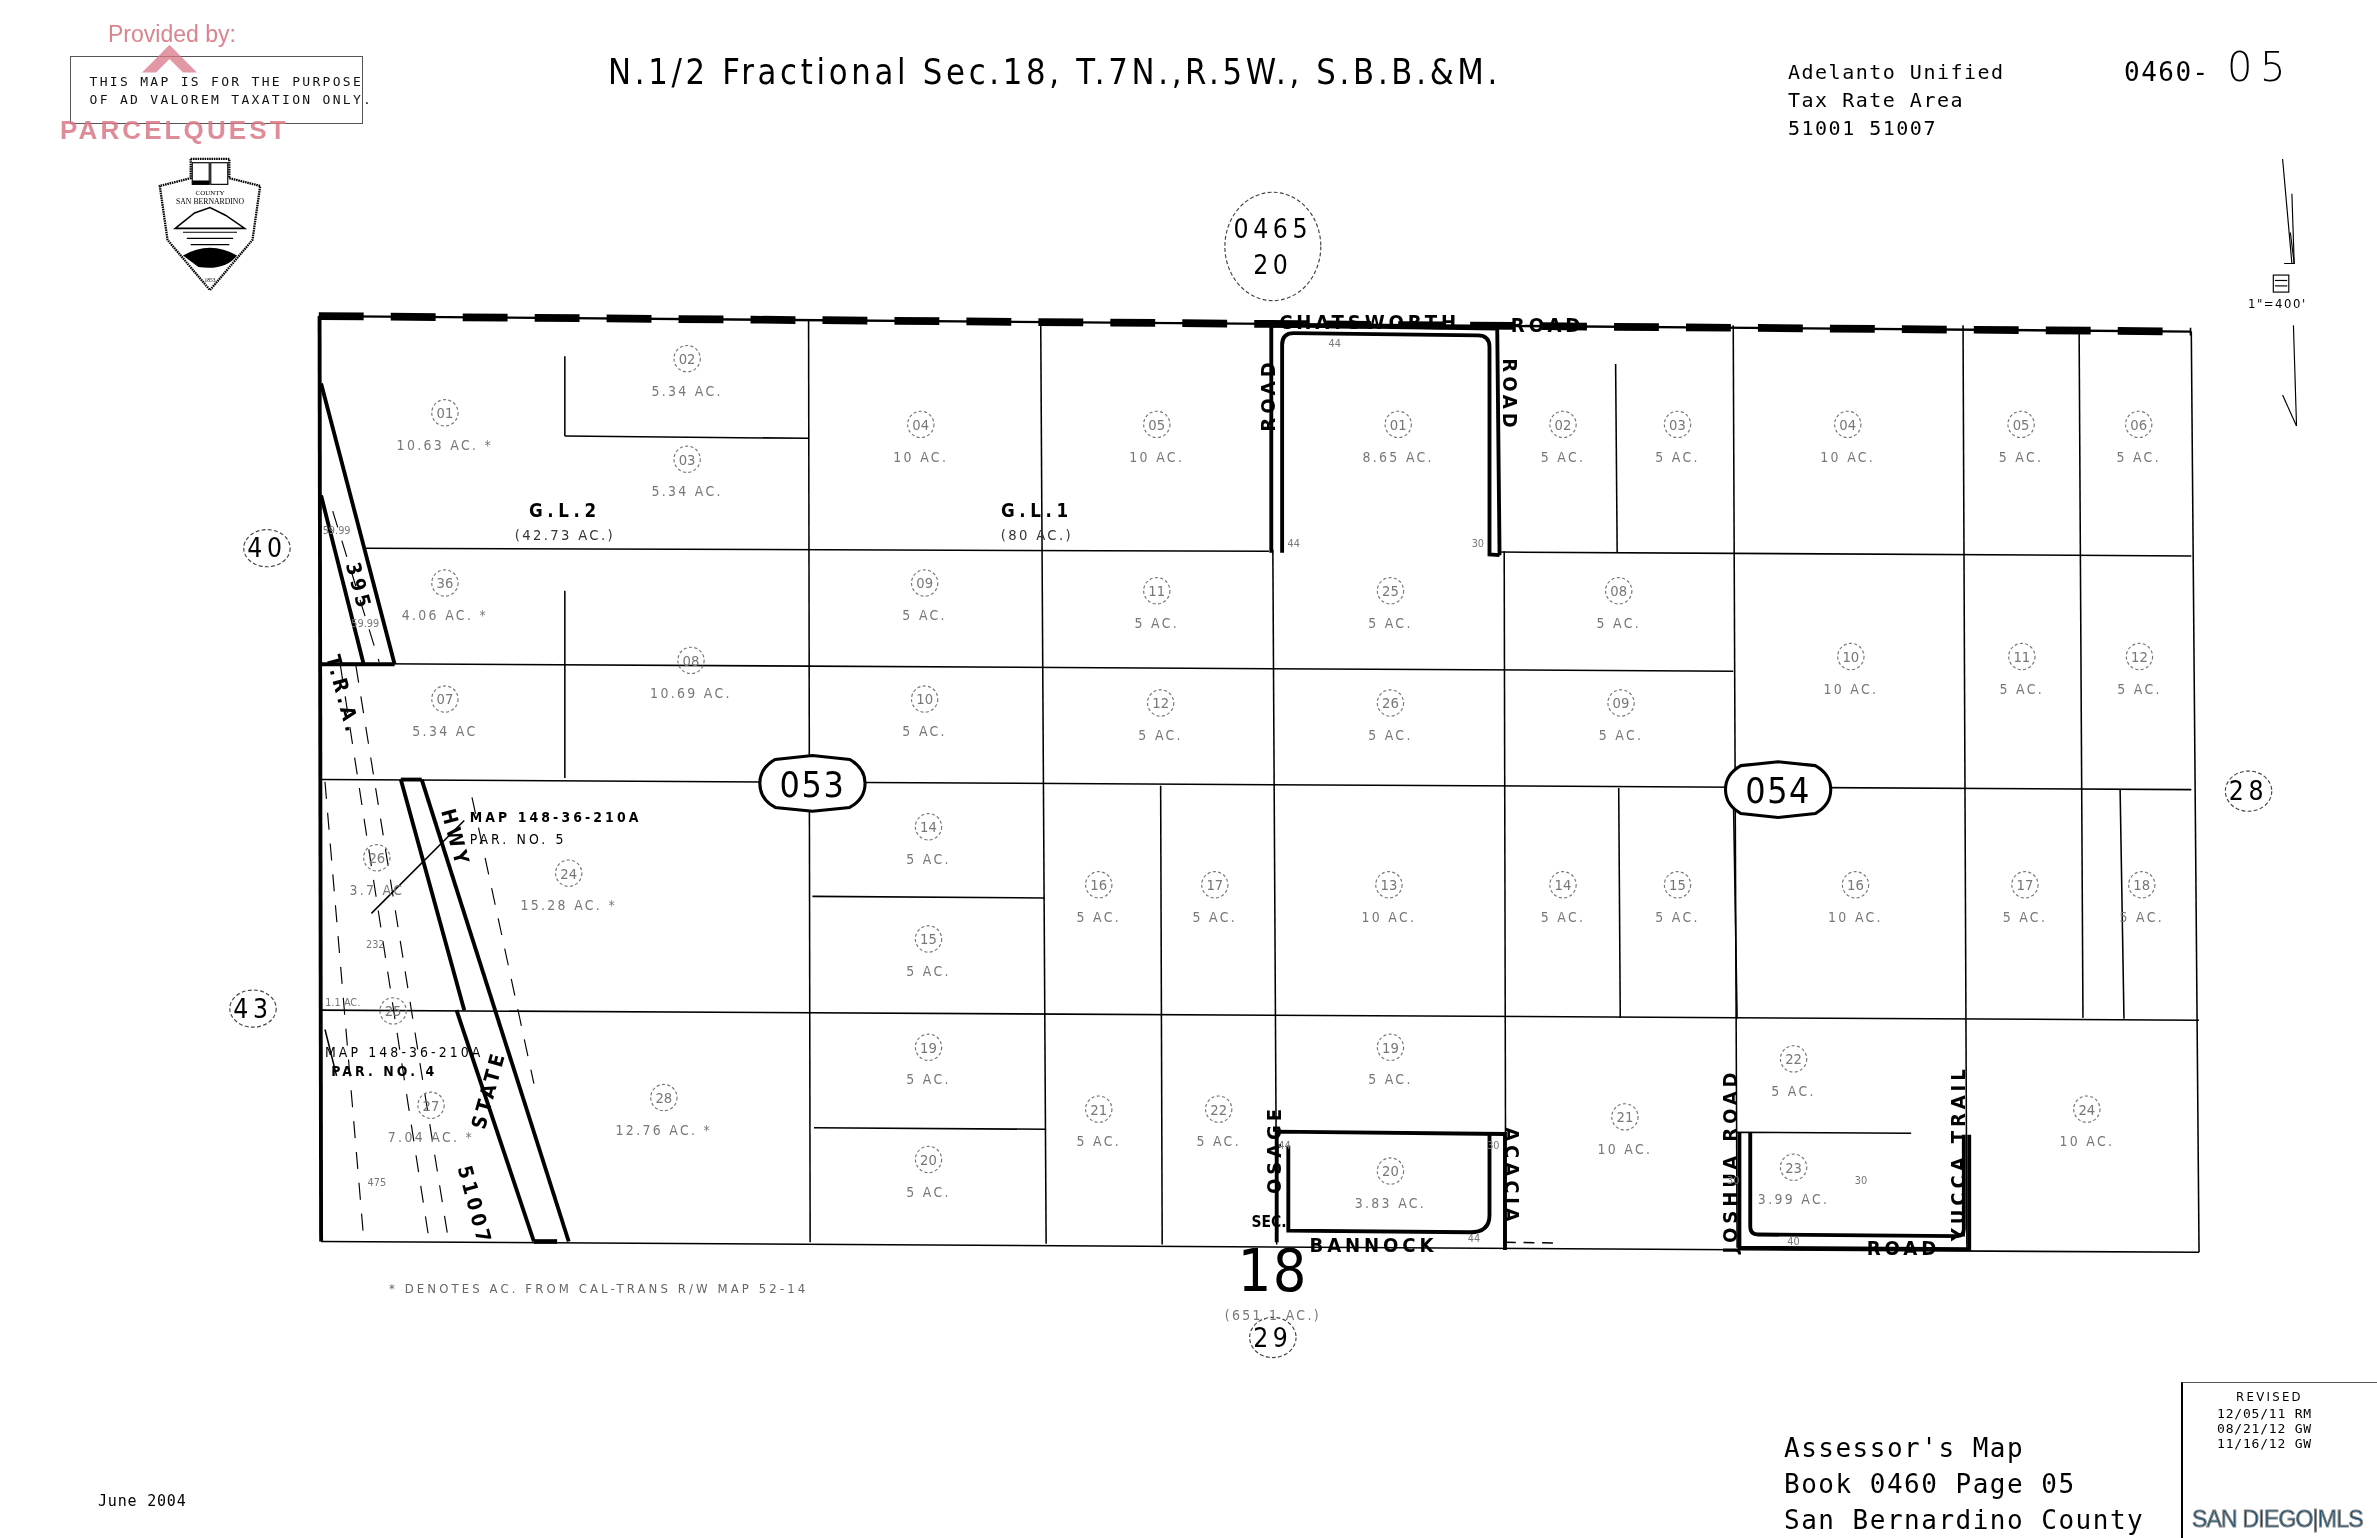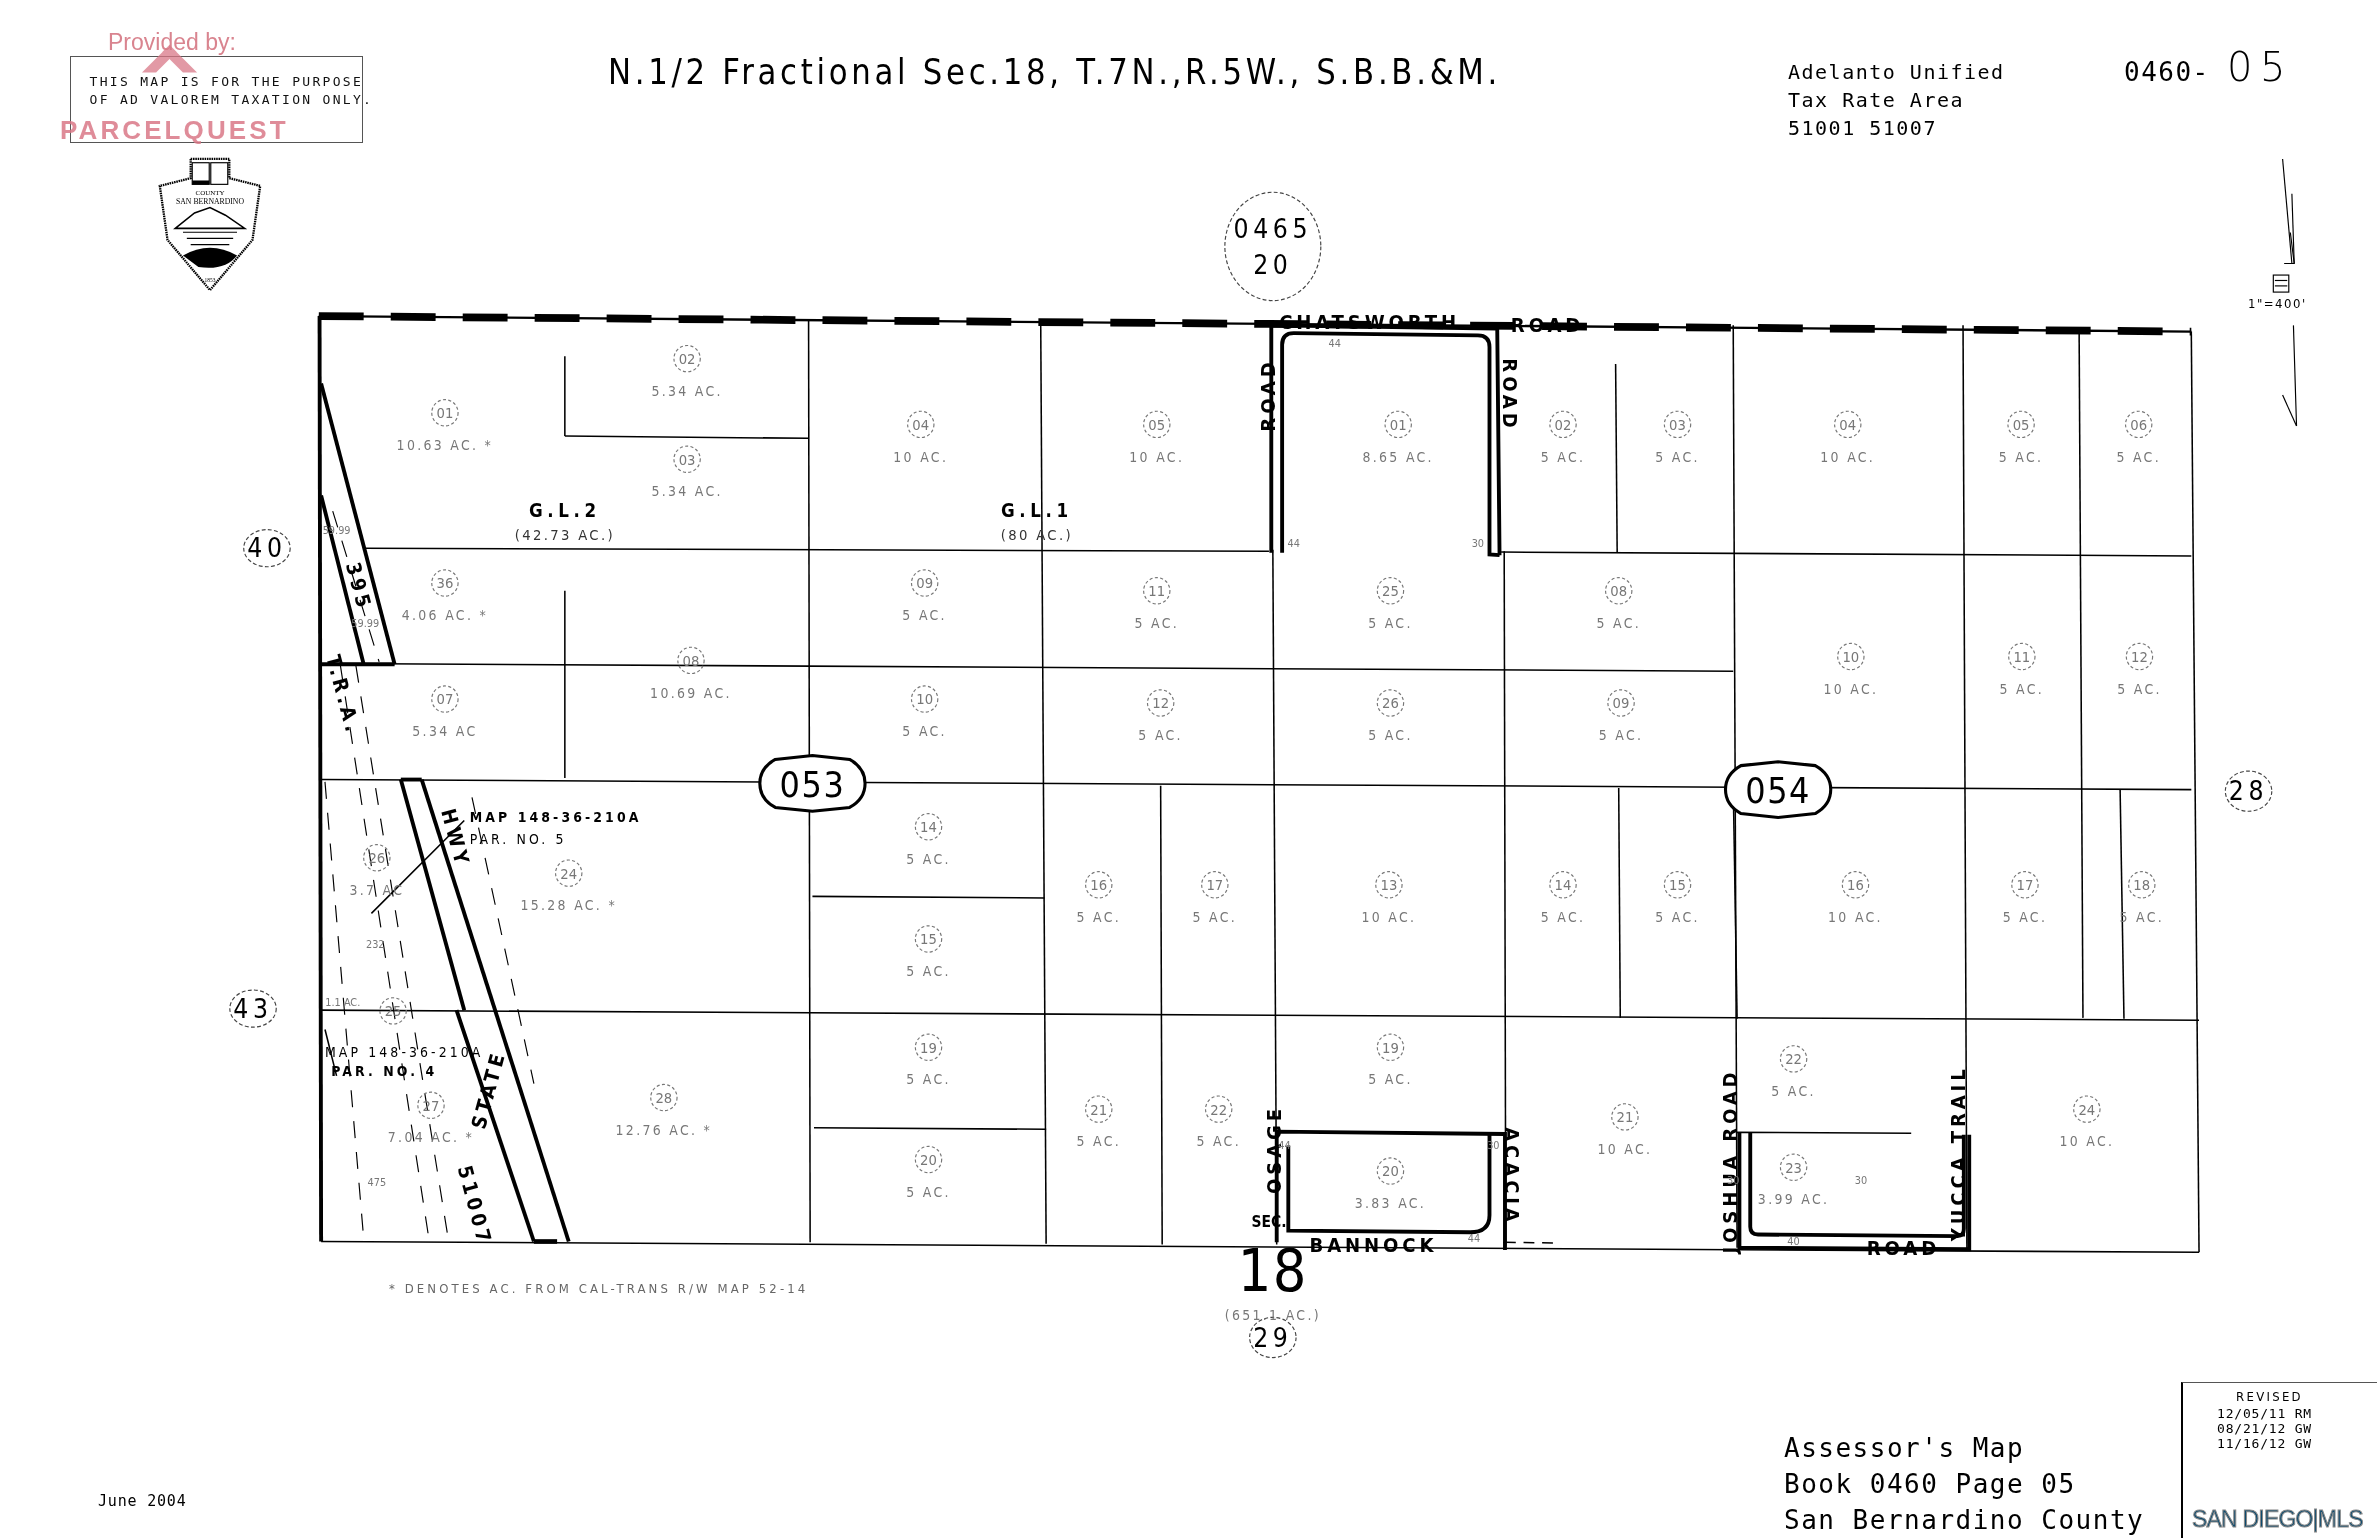--- a/index.html
+++ b/index.html
@@ -1,20 +1,20 @@
 <!DOCTYPE html>
 <html style="font-size:12.4px"><head>
 <meta charset="utf-8">
 <style>
   html, body { margin: 0; padding: 0; background: #ffffff; }
   body { width: 2377px; height: 1539px; position: relative; overflow: hidden;
          font-family: "DejaVu Sans Condensed", "DejaVu Sans", sans-serif; color: #000; }
   .abs { position: absolute; }
-  .provided { left: 108px; top: 29px; font-family: "Liberation Sans", sans-serif; font-size: 23px; color: #d9848f; }
-  .disclaimer-box { left: 70px; top: 56px; width: 293px; height: 87px; border: 1.5px solid #555; box-sizing: border-box;
+  .provided { left: 108px; top: 21px; font-family: "Liberation Sans", sans-serif; font-size: 23px; color: #d9848f; }
+  .disclaimer-box { left: 70px; top: 56px; width: 293px; height: 68px; border: 1.5px solid #555; box-sizing: border-box;
        font-family: "DejaVu Sans Mono", monospace; font-size: 13px; letter-spacing: 2.3px; line-height: 18.6px;
        padding: 15.5px 0 0 18.6px; white-space: pre; color:#111; }
   .pq-diamond { left: 150px; top: 53px; width: 39px; height: 39px; border: 10.8px solid rgba(217,120,135,0.75);
        border-right-color: transparent; border-bottom-color: transparent; transform: rotate(45deg); box-sizing: border-box; }
   .pq-word { left: 60px; top: 115px; font-family: "Liberation Sans", sans-serif; font-weight: bold; font-size: 26px;
        letter-spacing: 3.1px; color: rgba(217,120,135,0.85); }
   .seal { left: 152px; top: 155px; width: 116px; height: 139px; }
   .title { left: 608px; top: 51px; font-size: 36px; letter-spacing: 3.9px; transform: scaleX(0.95); transform-origin: left; }
   .tra { left: 1788px; top: 58px; font-family: "DejaVu Sans Mono", monospace; font-size: 20px; line-height: 28px; letter-spacing: 1.5px; white-space: pre; }
   .bookpage { left: 2124px; top: 44px; font-family: "DejaVu Sans Mono", monospace; font-size: 26px; letter-spacing: 1.5px; }

